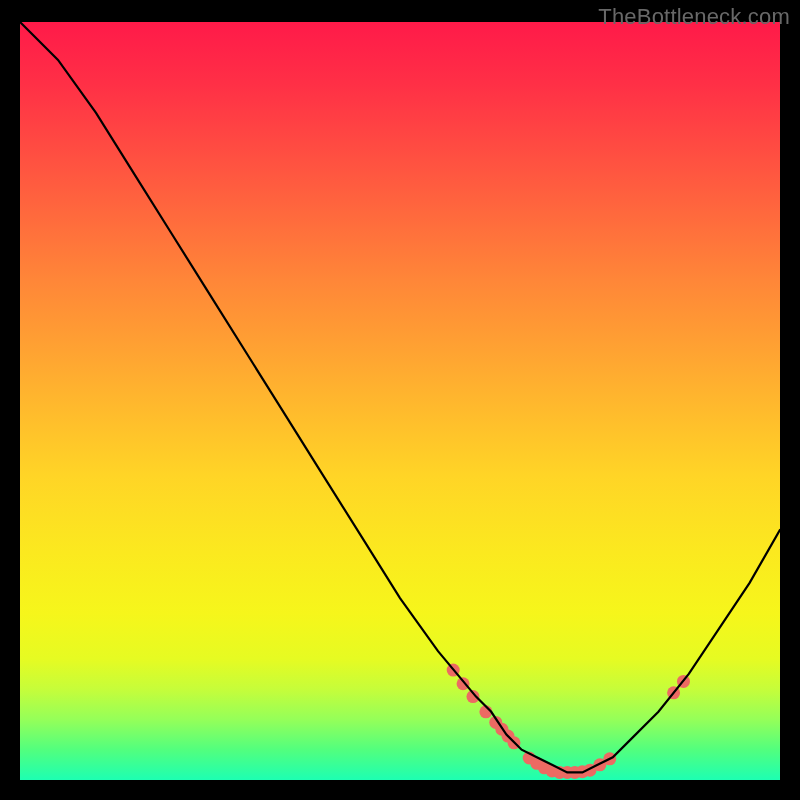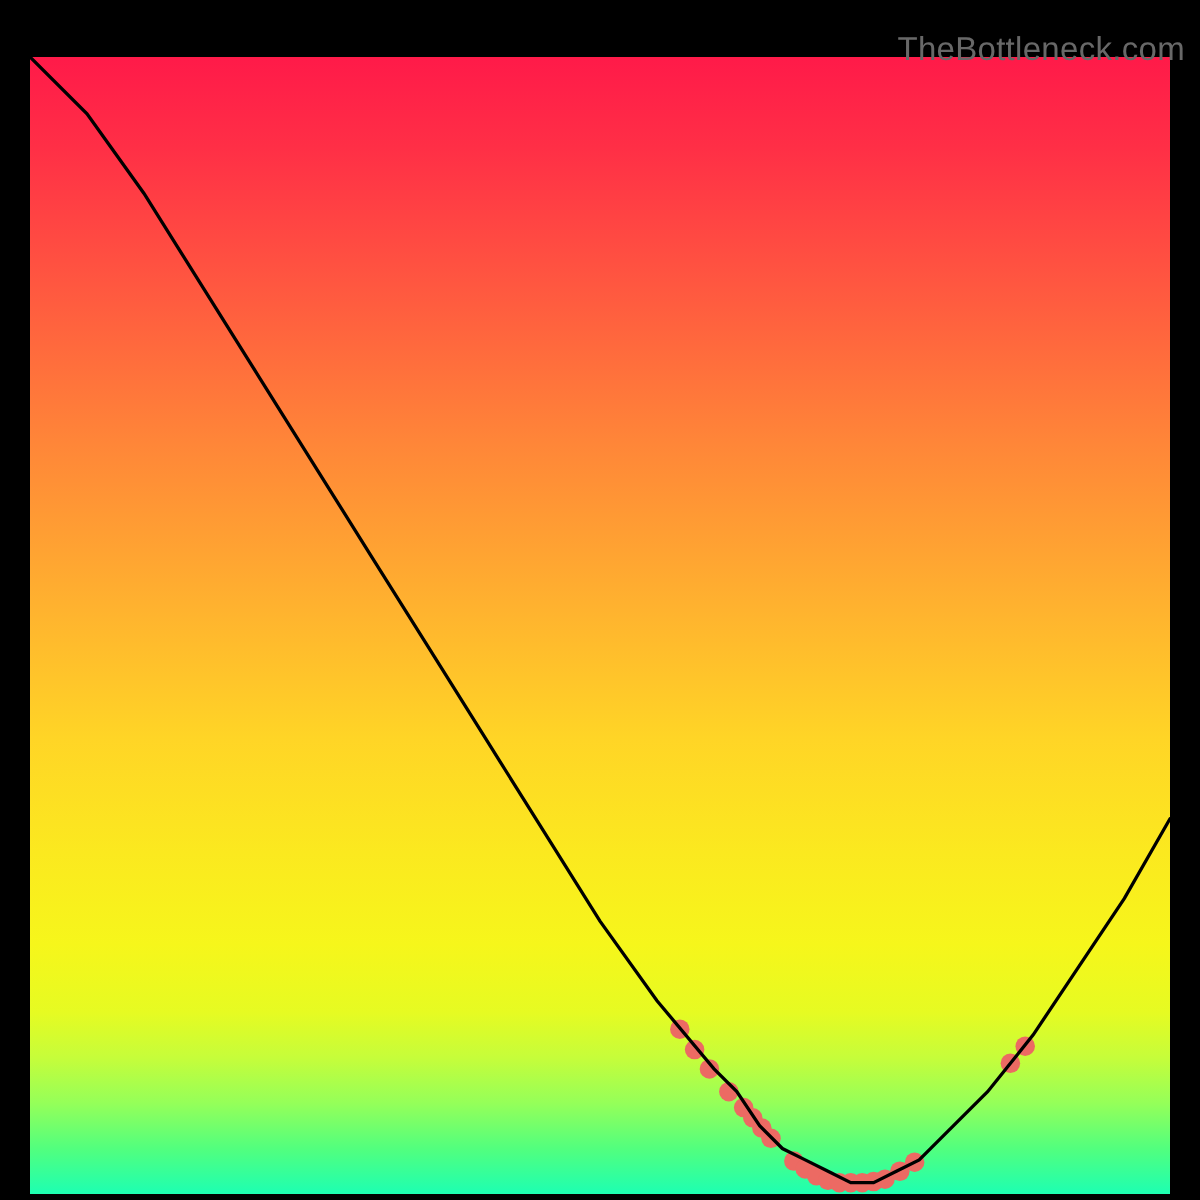--- a/index.html
+++ b/index.html
@@ -9,21 +9,20 @@
     height: 800px;
     background: #000;
     overflow: hidden;
     font-family: Arial, Helvetica, sans-serif;
   }
   .frame {
     position: relative;
     width: 800px;
     height: 601px;
     background: #000;
-    margin-top: 16px;
   }
   .watermark {
     position: absolute;
     top: 4px;
     right: 10px;
     color: #686868;
     font-size: 22px;
     font-weight: 500;
     letter-spacing: 0.2px;
     z-index: 10;

